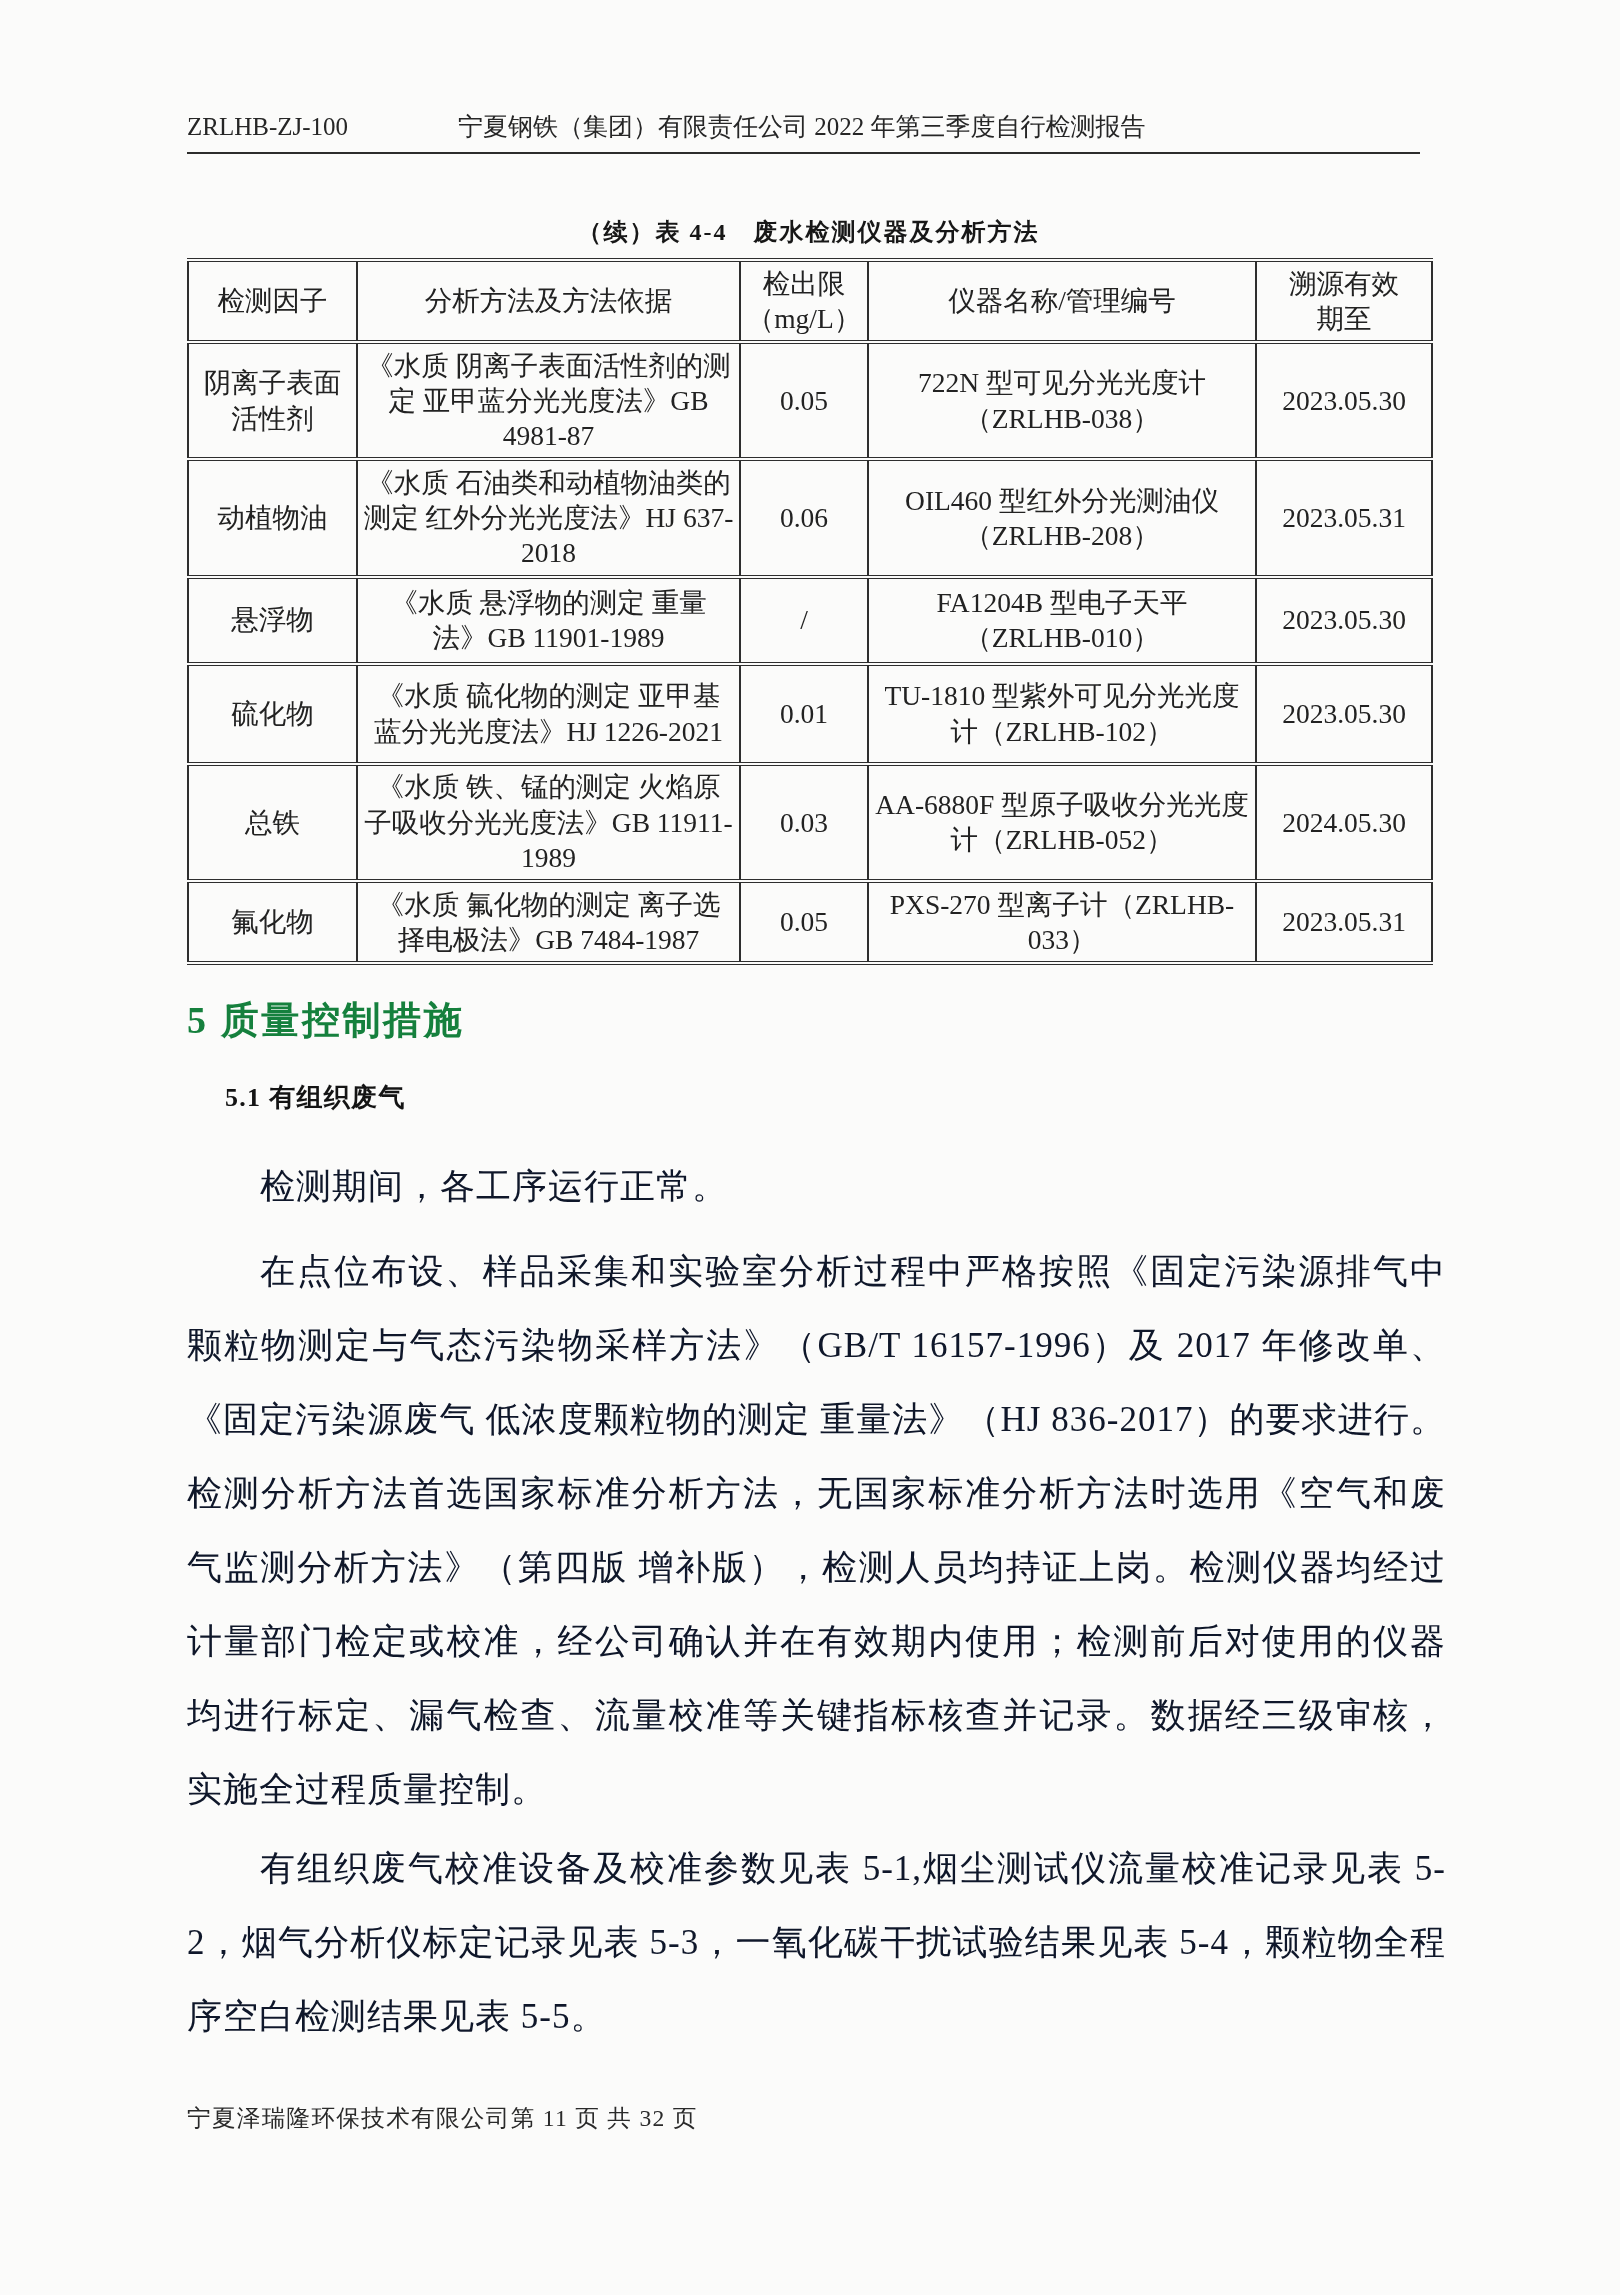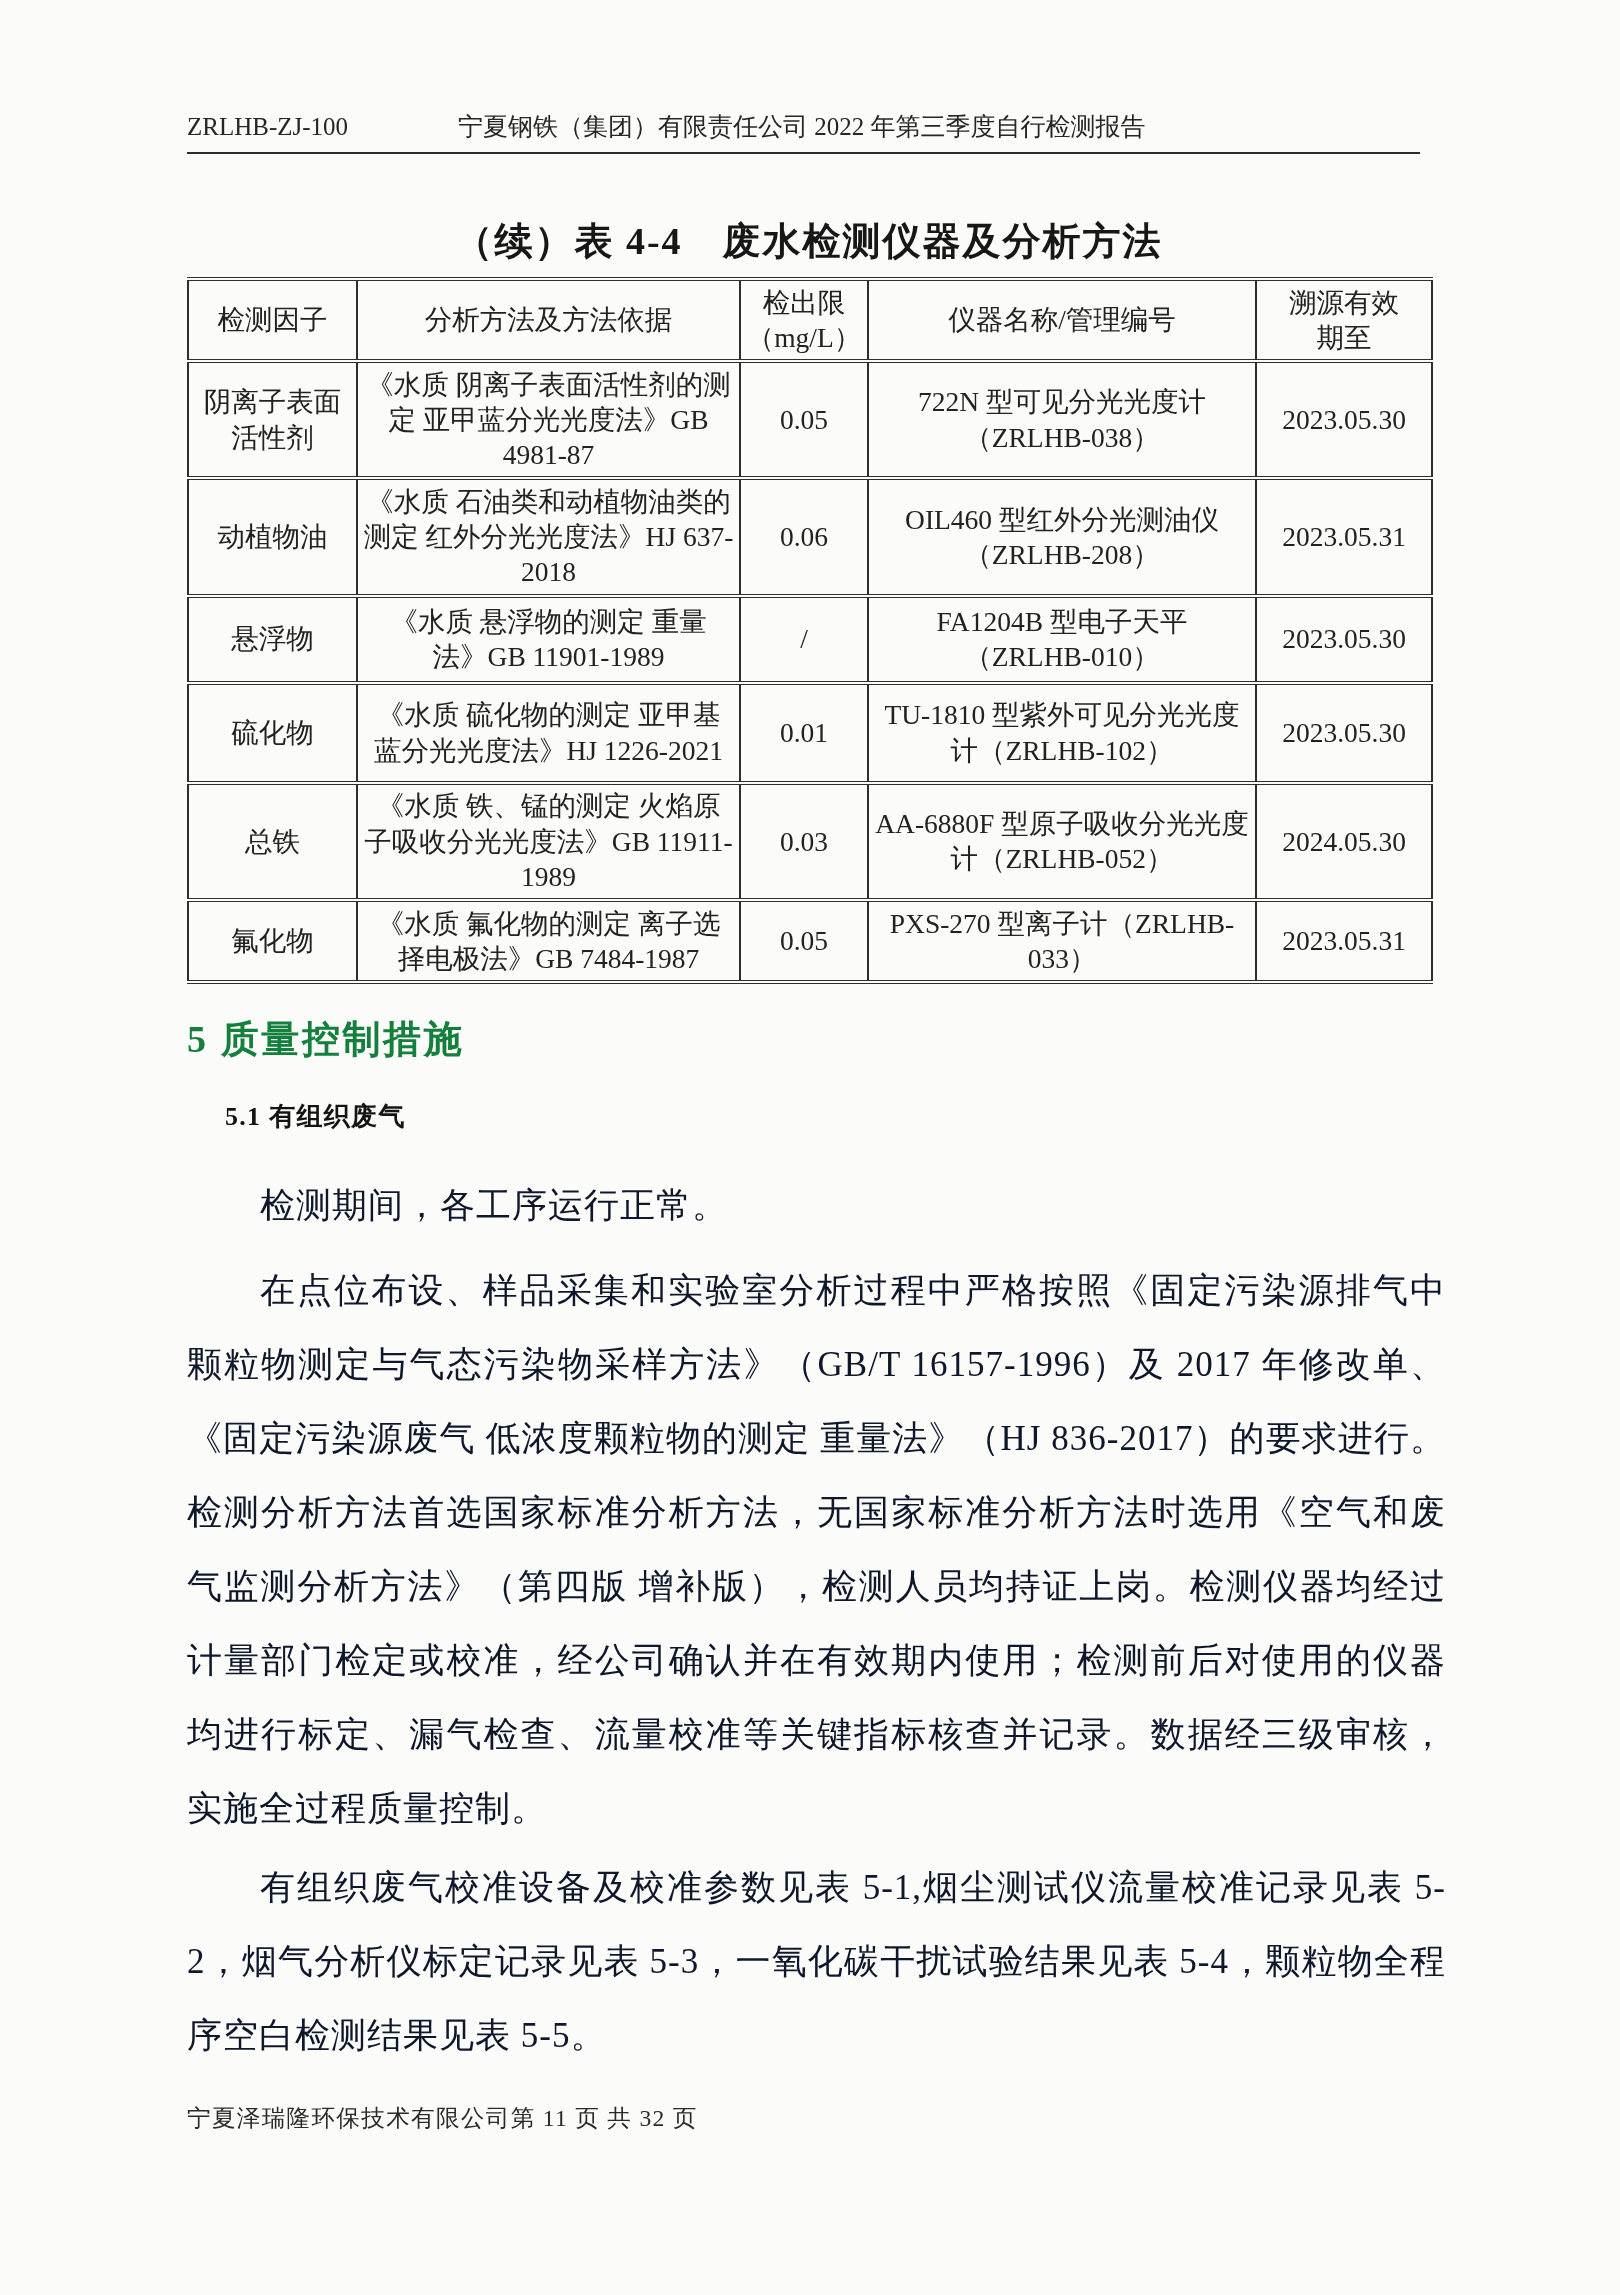--- a/index.html
+++ b/index.html
@@ -33,21 +33,21 @@
     width: 1233px;
     height: 2.6px;
     background: #2c2c2c;
     margin-top: 7.9px;
   }
   
   .table-caption {
     width: 1243px;
     margin-top: 62px;
     text-align: center;
-    font-size: 38px;
+    font-size: 24px;
     font-weight: bold;
     letter-spacing: 2px;
     color: #171717;
   }
   table.inst-table {
     width: 1243px;
     margin-top: 9.2px;
     border-collapse: collapse;
     table-layout: fixed;
   }

